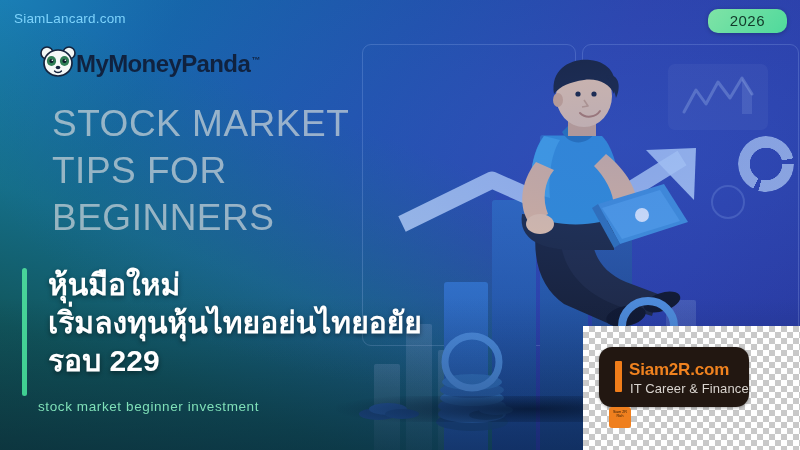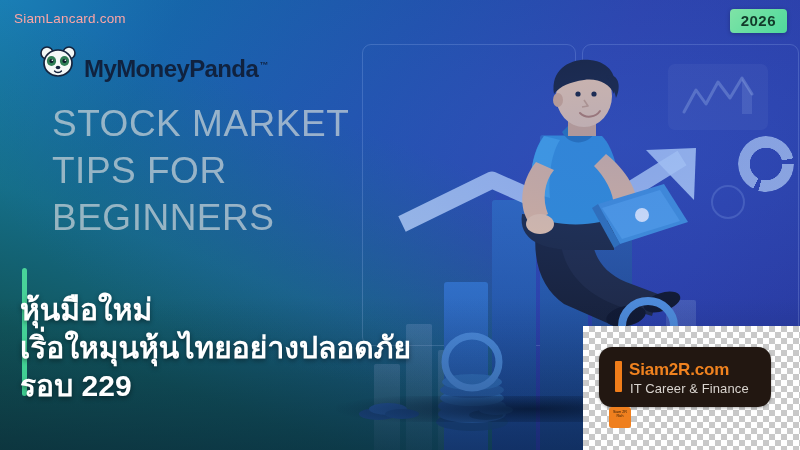--- a/index.html
+++ b/index.html
@@ -42,49 +42,49 @@
 
   
   .arrow{position:absolute;left:60px;top:146px;width:340px;height:110px;}
 
   
   .person{position:absolute;left:166px;top:58px;width:190px;height:292px;}
   .floor{position:absolute;left:0;bottom:28px;width:100%;height:26px;
     background:radial-gradient(60% 100% at 42% 50%,rgba(3,16,38,.72),rgba(3,16,38,0) 72%);}
 
   
-  .site{position:absolute;left:14px;top:11px;font-size:13.5px;color:#fca5a5;letter-spacing:.2px;text-align:right;}
-  .year{position:absolute;right:13px;top:9px;padding:3px 11px 4px;border-radius:4px;
-    background:linear-gradient(135deg,#7fe3a6,#4fd99c);color:#123a2a;font-size:15px;font-weight:700;
+  .site{position:absolute;left:14px;top:11px;font-size:13.5px;color:#7dd3fc;letter-spacing:.2px;text-align:right;}
+  .year{position:absolute;right:13px;top:9px;padding:3px 22px 4px;border-radius:10px;
+    background:linear-gradient(135deg,#7fe3a6,#4fd99c);color:#123a2a;font-size:15px;font-weight:400;
     letter-spacing:.5px;box-shadow:0 1px 4px rgba(0,0,0,.25);}
 
-  .brand{position:absolute;left:40px;top:45px;display:flex;align-items:flex-end;gap:8px;}
+  .brand{position:absolute;left:40px;top:45px;display:flex;align-items:center;}
   .brand-name{font-size:24px;font-weight:800;color:#10223f;letter-spacing:-.6px;}
   .tm{font-size:9px;font-weight:700;color:#10223f;vertical-align:super;margin-left:1px;}
 
   .headline{position:absolute;left:52px;top:100px;width:300px;
     font-size:37px;line-height:47px;font-weight:400;letter-spacing:.5px;
     color:rgba(196,208,214,.74);text-transform:uppercase;}
 
   .accent{position:absolute;left:22px;top:268px;width:5px;height:128px;border-radius:3px;
     background:linear-gradient(180deg,#49d39a,#3fcf92);}
 
-  .thai{position:absolute;left:20px;top:266px;width:470px;color:#fff;
+  .thai{position:absolute;left:48px;top:266px;width:470px;color:#fff;
     font-size:30px;line-height:38px;font-weight:700;
-    text-shadow:0 2px 5px rgba(0,0,0,.45);margin-top:25px;}
+    text-shadow:0 2px 5px rgba(0,0,0,.45);}
   .thai .ln{white-space:nowrap;}
   .tagline{position:absolute;left:38px;top:399px;font-size:13.5px;color:#7fe0b8;letter-spacing:.6px;}
 
   
   .wm{position:absolute;left:583px;top:326px;width:217px;height:124px;
     background-image:
       linear-gradient(45deg,#c9c9c9 25%,transparent 25%,transparent 75%,#c9c9c9 75%),
       linear-gradient(45deg,#c9c9c9 25%,transparent 25%,transparent 75%,#c9c9c9 75%);
     background-size:12px 12px;background-position:0 0,6px 6px;background-color:#fff;}
-  .wm-inner{position:absolute;left:16px;top:21px;width:172px;height:60px;border-radius:13px;
+  .wm-inner{position:absolute;left:16px;top:21px;width:150px;height:60px;border-radius:13px;
     background:#221711;box-shadow:0 1px 3px rgba(0,0,0,.3);}
   .wm-bar{position:absolute;left:16px;top:14px;width:7px;height:31px;background:#f07d1a;border-radius:1px;}
   .wm-t1{position:absolute;left:30px;top:13px;font-size:17px;font-weight:700;color:#f0821f;letter-spacing:-.2px;}
   .wm-t2{position:absolute;left:31px;top:34px;font-size:13px;color:#d9d4cf;letter-spacing:.1px;}
   .wm-badge{position:absolute;left:10px;top:60px;width:22px;height:21px;border-radius:3px;background:#ef7f1e;
     font-size:3.6px;color:#2a1a08;line-height:4.4px;padding:3px 2px;box-sizing:border-box;overflow:hidden;text-align:center;}
 </style>
 </head>
 <body>
 
@@ -231,24 +231,25 @@
       <span>MyMoneyPanda</span><span class="tm">™</span>
     </span>
   </div>
 
   <div class="headline">STOCK MARKET TIPS FOR BEGINNERS</div>
 
   <div class="accent"></div>
 
   <div class="thai">
     <div class="ln">หุ้นมือใหม่</div>
-    <div class="ln">เริ่อใหมุนหุ้นไทยอย่างปลอดภัย</div>
+    <div class="ln">เริ่มลงทุนหุ้นไทยอย่นไทยอยัย</div>
     <div class="ln">รอบ 229</div>
   </div>
 
+  <div class="tagline">stock market beginner investment</div>
 
   <div class="wm">
     <div class="wm-inner">
       <div class="wm-bar"></div>
       <div class="wm-t1">Siam2R.com</div>
       <div class="wm-t2">IT Career &amp; Finance</div>
       <div class="wm-badge">Siam 2R Rich</div>
     </div>
   </div>
 

